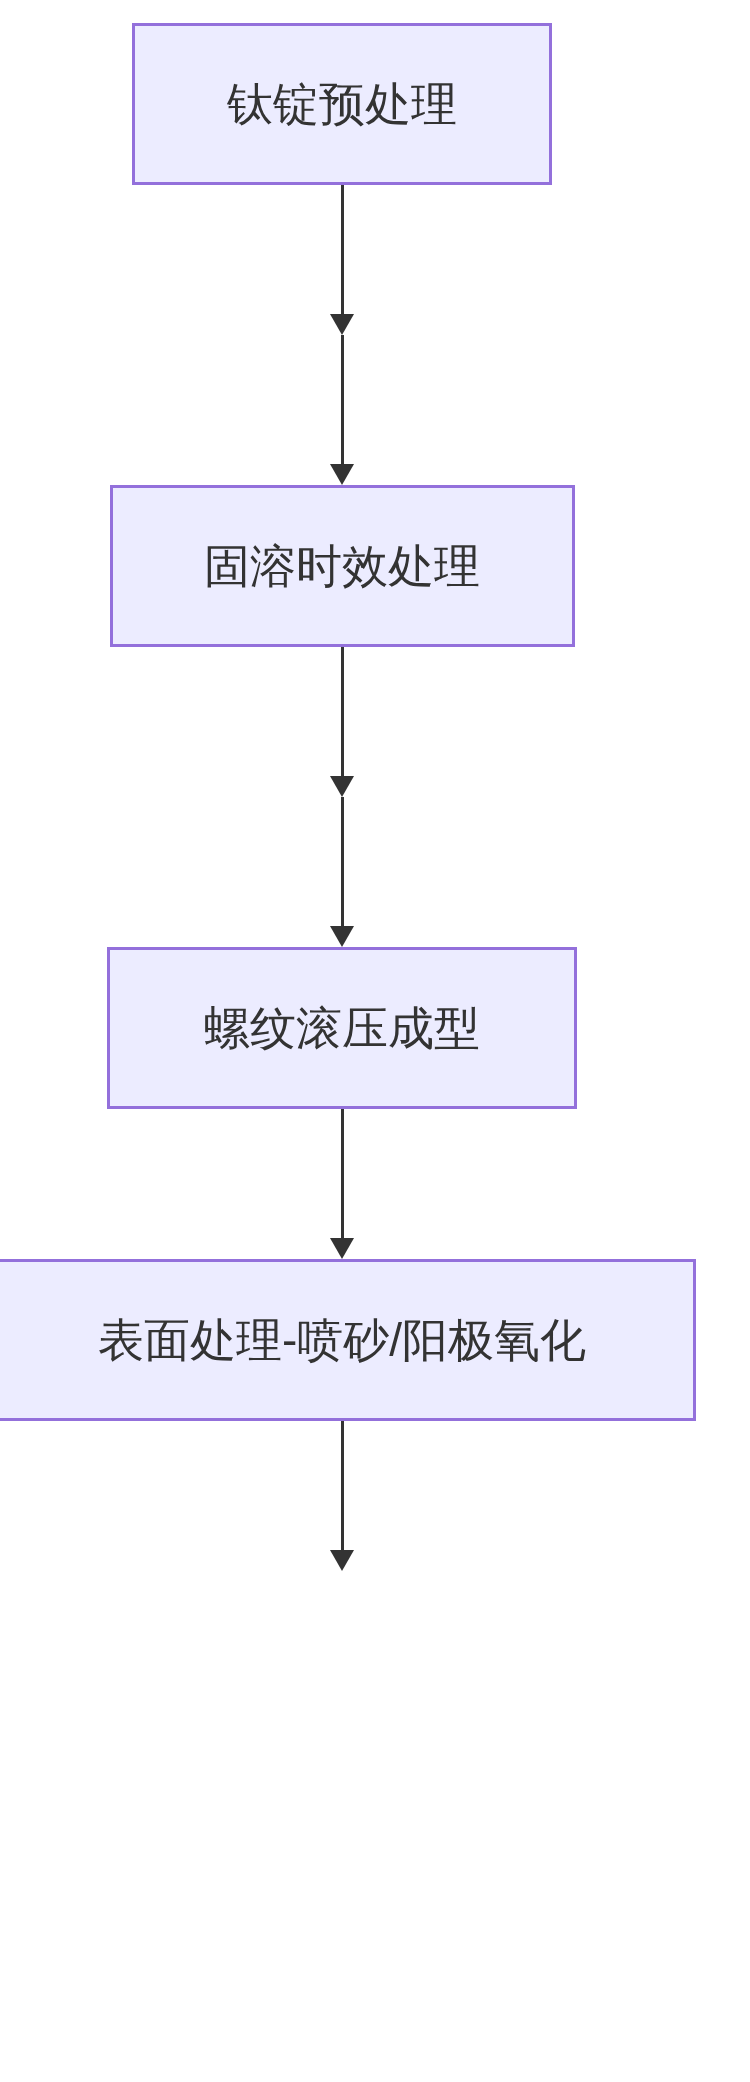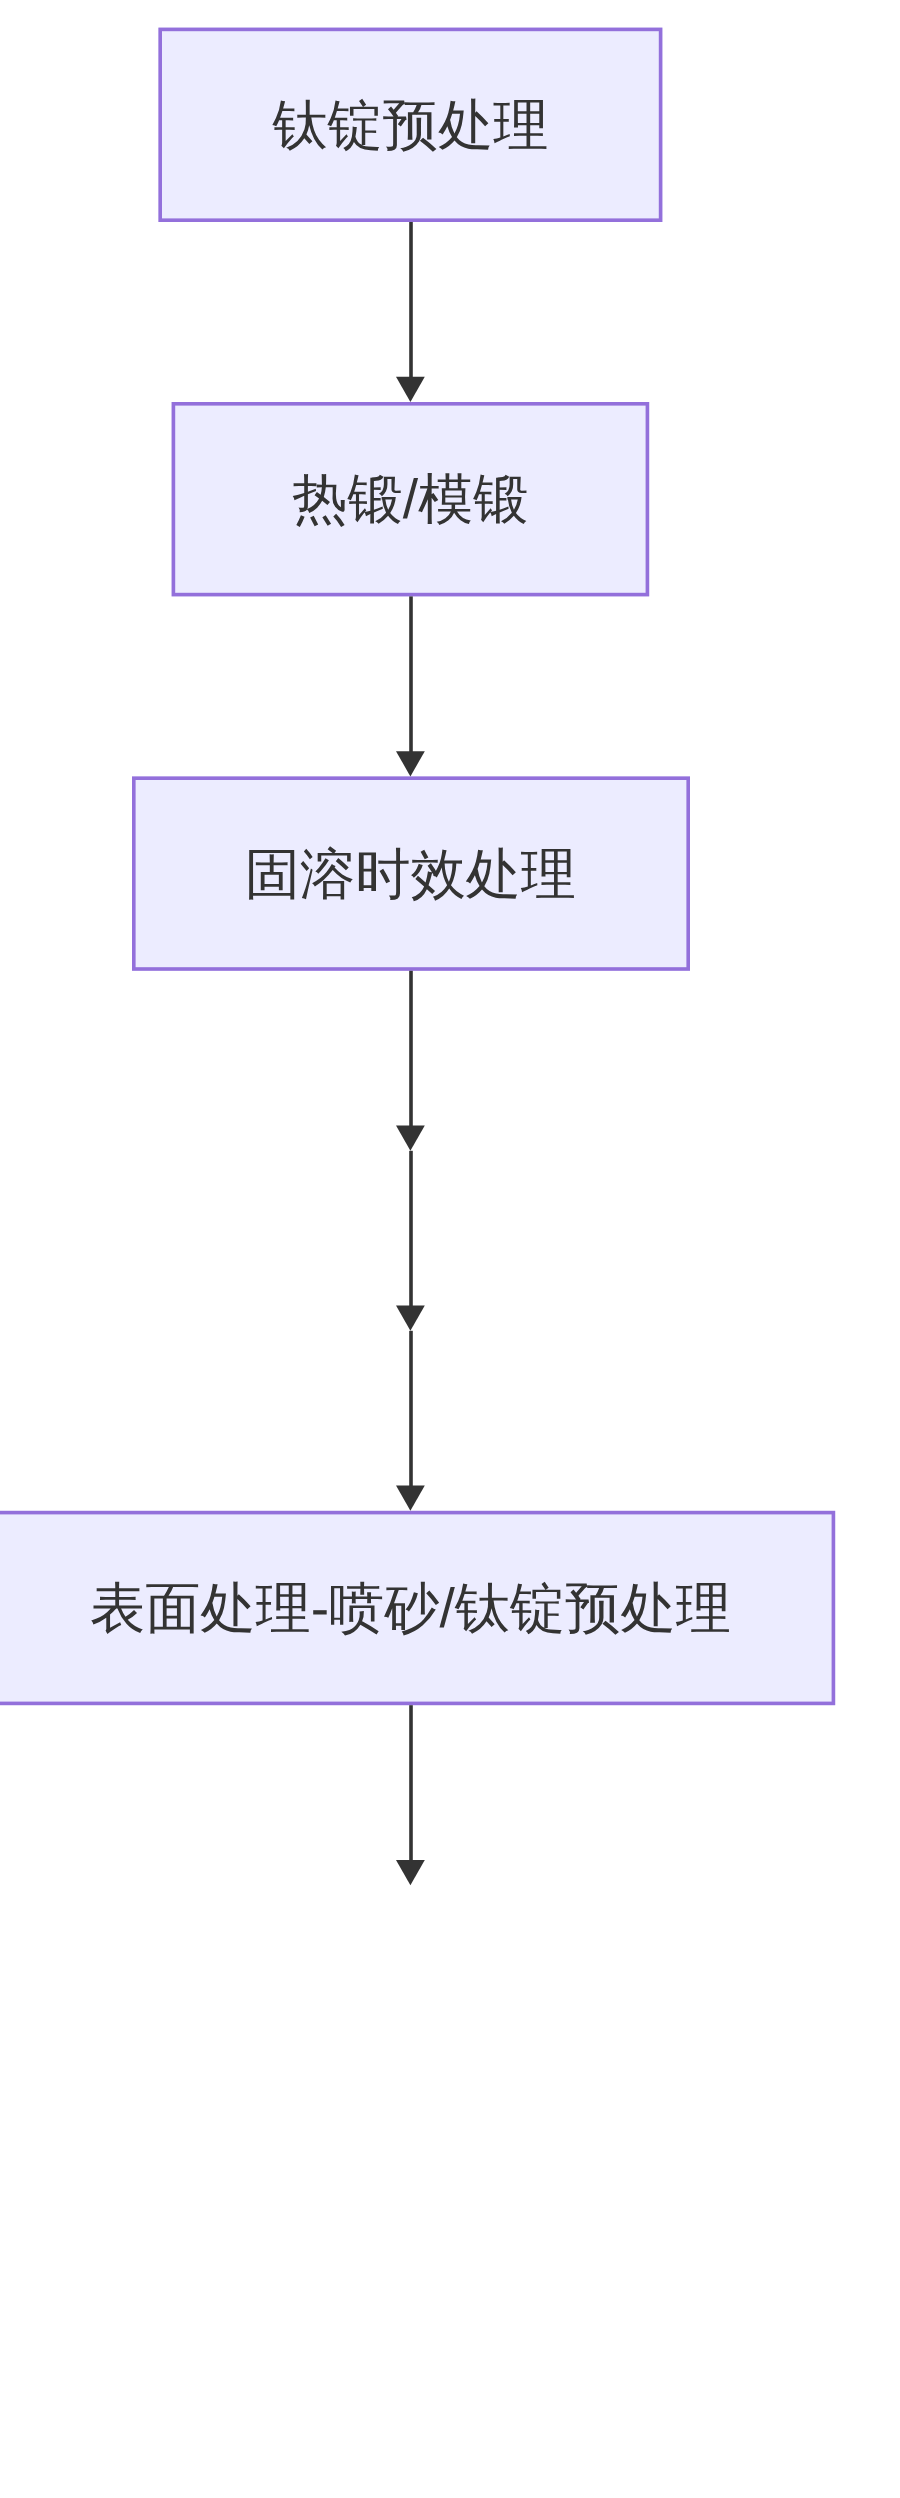--- a/index.html
+++ b/index.html
@@ -70,42 +70,42 @@
 <body>
 
 <div class="flowchart" id="flowchart">
     <div class="flow-node" style="width: 420px;">
       <span>钛锭预处理</span>
     </div>
     <div class="flow-connector">
       <div class="arrow-line"></div>
       <div class="arrow-head"></div>
     </div>
-    <div class="flow-node" style="width: 398px;">
-      <span>热锻/模锻</span>
-    </div>
     <div class="flow-connector">
       <div class="arrow-line"></div>
       <div class="arrow-head"></div>
     </div>
     <div class="flow-node" style="width: 465px;">
       <span>固溶时效处理</span>
     </div>
     <div class="flow-connector">
       <div class="arrow-line"></div>
       <div class="arrow-head"></div>
     </div>
     <div class="flow-connector">
       <div class="arrow-line"></div>
       <div class="arrow-head"></div>
     </div>
+    <div class="flow-node" style="width: 470px;">
+      <span>螺纹滚压成型</span>
+    </div>
     <div class="flow-connector">
       <div class="arrow-line"></div>
       <div class="arrow-head"></div>
     </div>
     <div class="flow-node" style="width: 708px;">
-      <span>表面处理-喷砂/钛锭预处理</span>
+      <span>表面处理-喷砂/阳极氧化</span>
     </div>
     <div class="flow-connector">
       <div class="arrow-line"></div>
       <div class="arrow-head"></div>
     </div>
   </div>
 
 </body></html>

